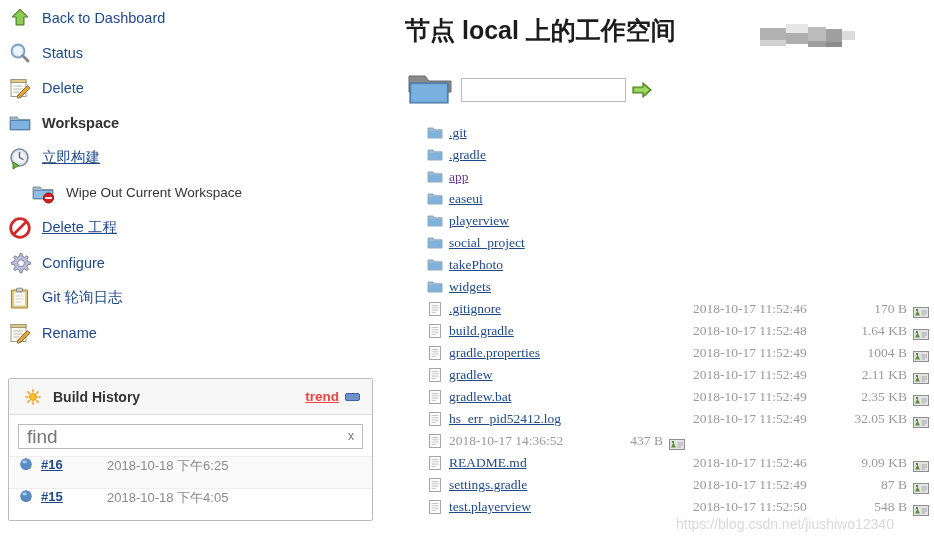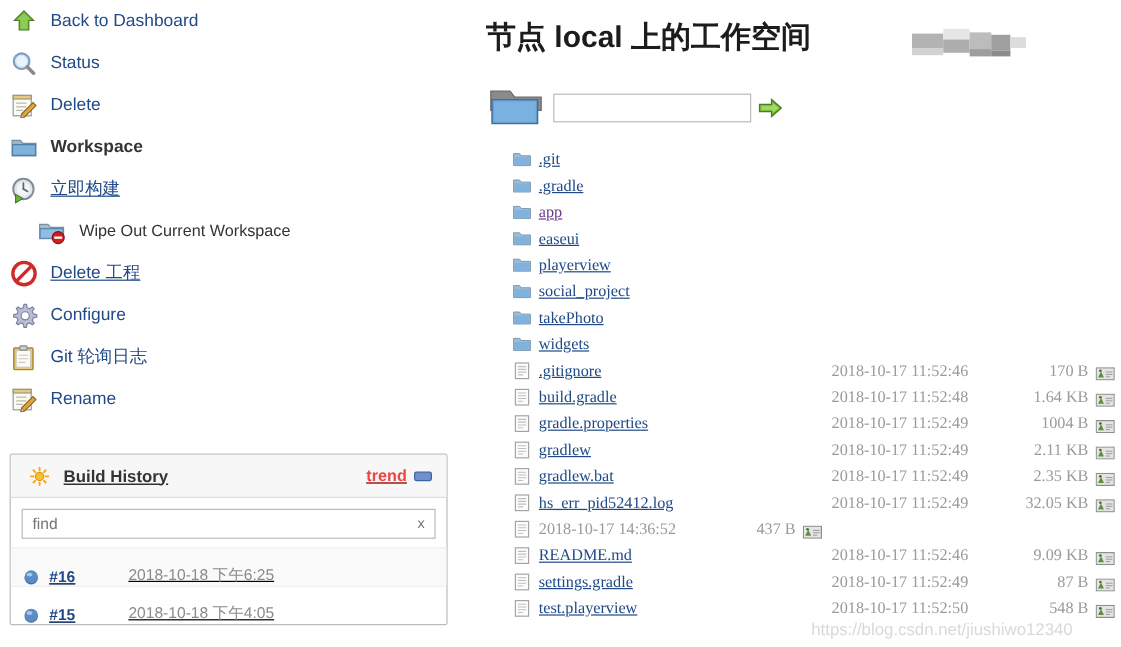--- a/index.html
+++ b/index.html
@@ -43,21 +43,20 @@
   .ico svg { display: block; width: 24px; height: 24px; }
 
   
   #build-history {
     position: absolute;
     left: 8px; top: 378px;
     width: 365px;
     border: 1px solid #bbb;
     background: #fff;
     border-radius: 2px;
-    text-decoration: underline;
   }
   #bh-header {
     display: flex; align-items: center;
     height: 36px;
     background: #f7f7f7;
     border-bottom: 1px solid #ddd;
     padding: 0 12px 0 16px;
   }
   #bh-header .sun { width: 16px; height: 16px; margin-right: 12px; flex:0 0 16px;}
   #bh-title {
@@ -72,33 +71,33 @@
   #bh-collapse {
     width: 15px; height: 8px;
     border: 1px solid #3a63a8;
     background: #6f90c8;
     border-radius: 2px;
   }
   #bh-findwrap { padding: 9px 9px 7px 9px; }
   #bh-find {
     width: 100%; height: 25px;
     border: 1px solid #bbb;
-    font-size: 13px; color: #888;
+    font-size: 19px; color: #888;
     padding: 0 18px 0 8px;
     font-family: "Liberation Sans", sans-serif;
     background: #fff;
     position: relative;
   }
   #bh-findwrap { position: relative; }
   #bh-find-x {
     position: absolute; right: 18px; top: 14px;
     font-size: 12px; color: #777;
   }
   .bh-row {
-    display: flex; align-items: flex-end;
+    display: flex; align-items: flex-start;
     height: 32px;
     border-top: 1px solid #eee;
     padding-left: 10px;
   }
   .bh-row:nth-child(odd) { background: #fafafa; }
   .bh-orb {
     width: 14px; height: 14px; flex: 0 0 14px;
     margin-right: 8px;
   }
   .bh-num {

